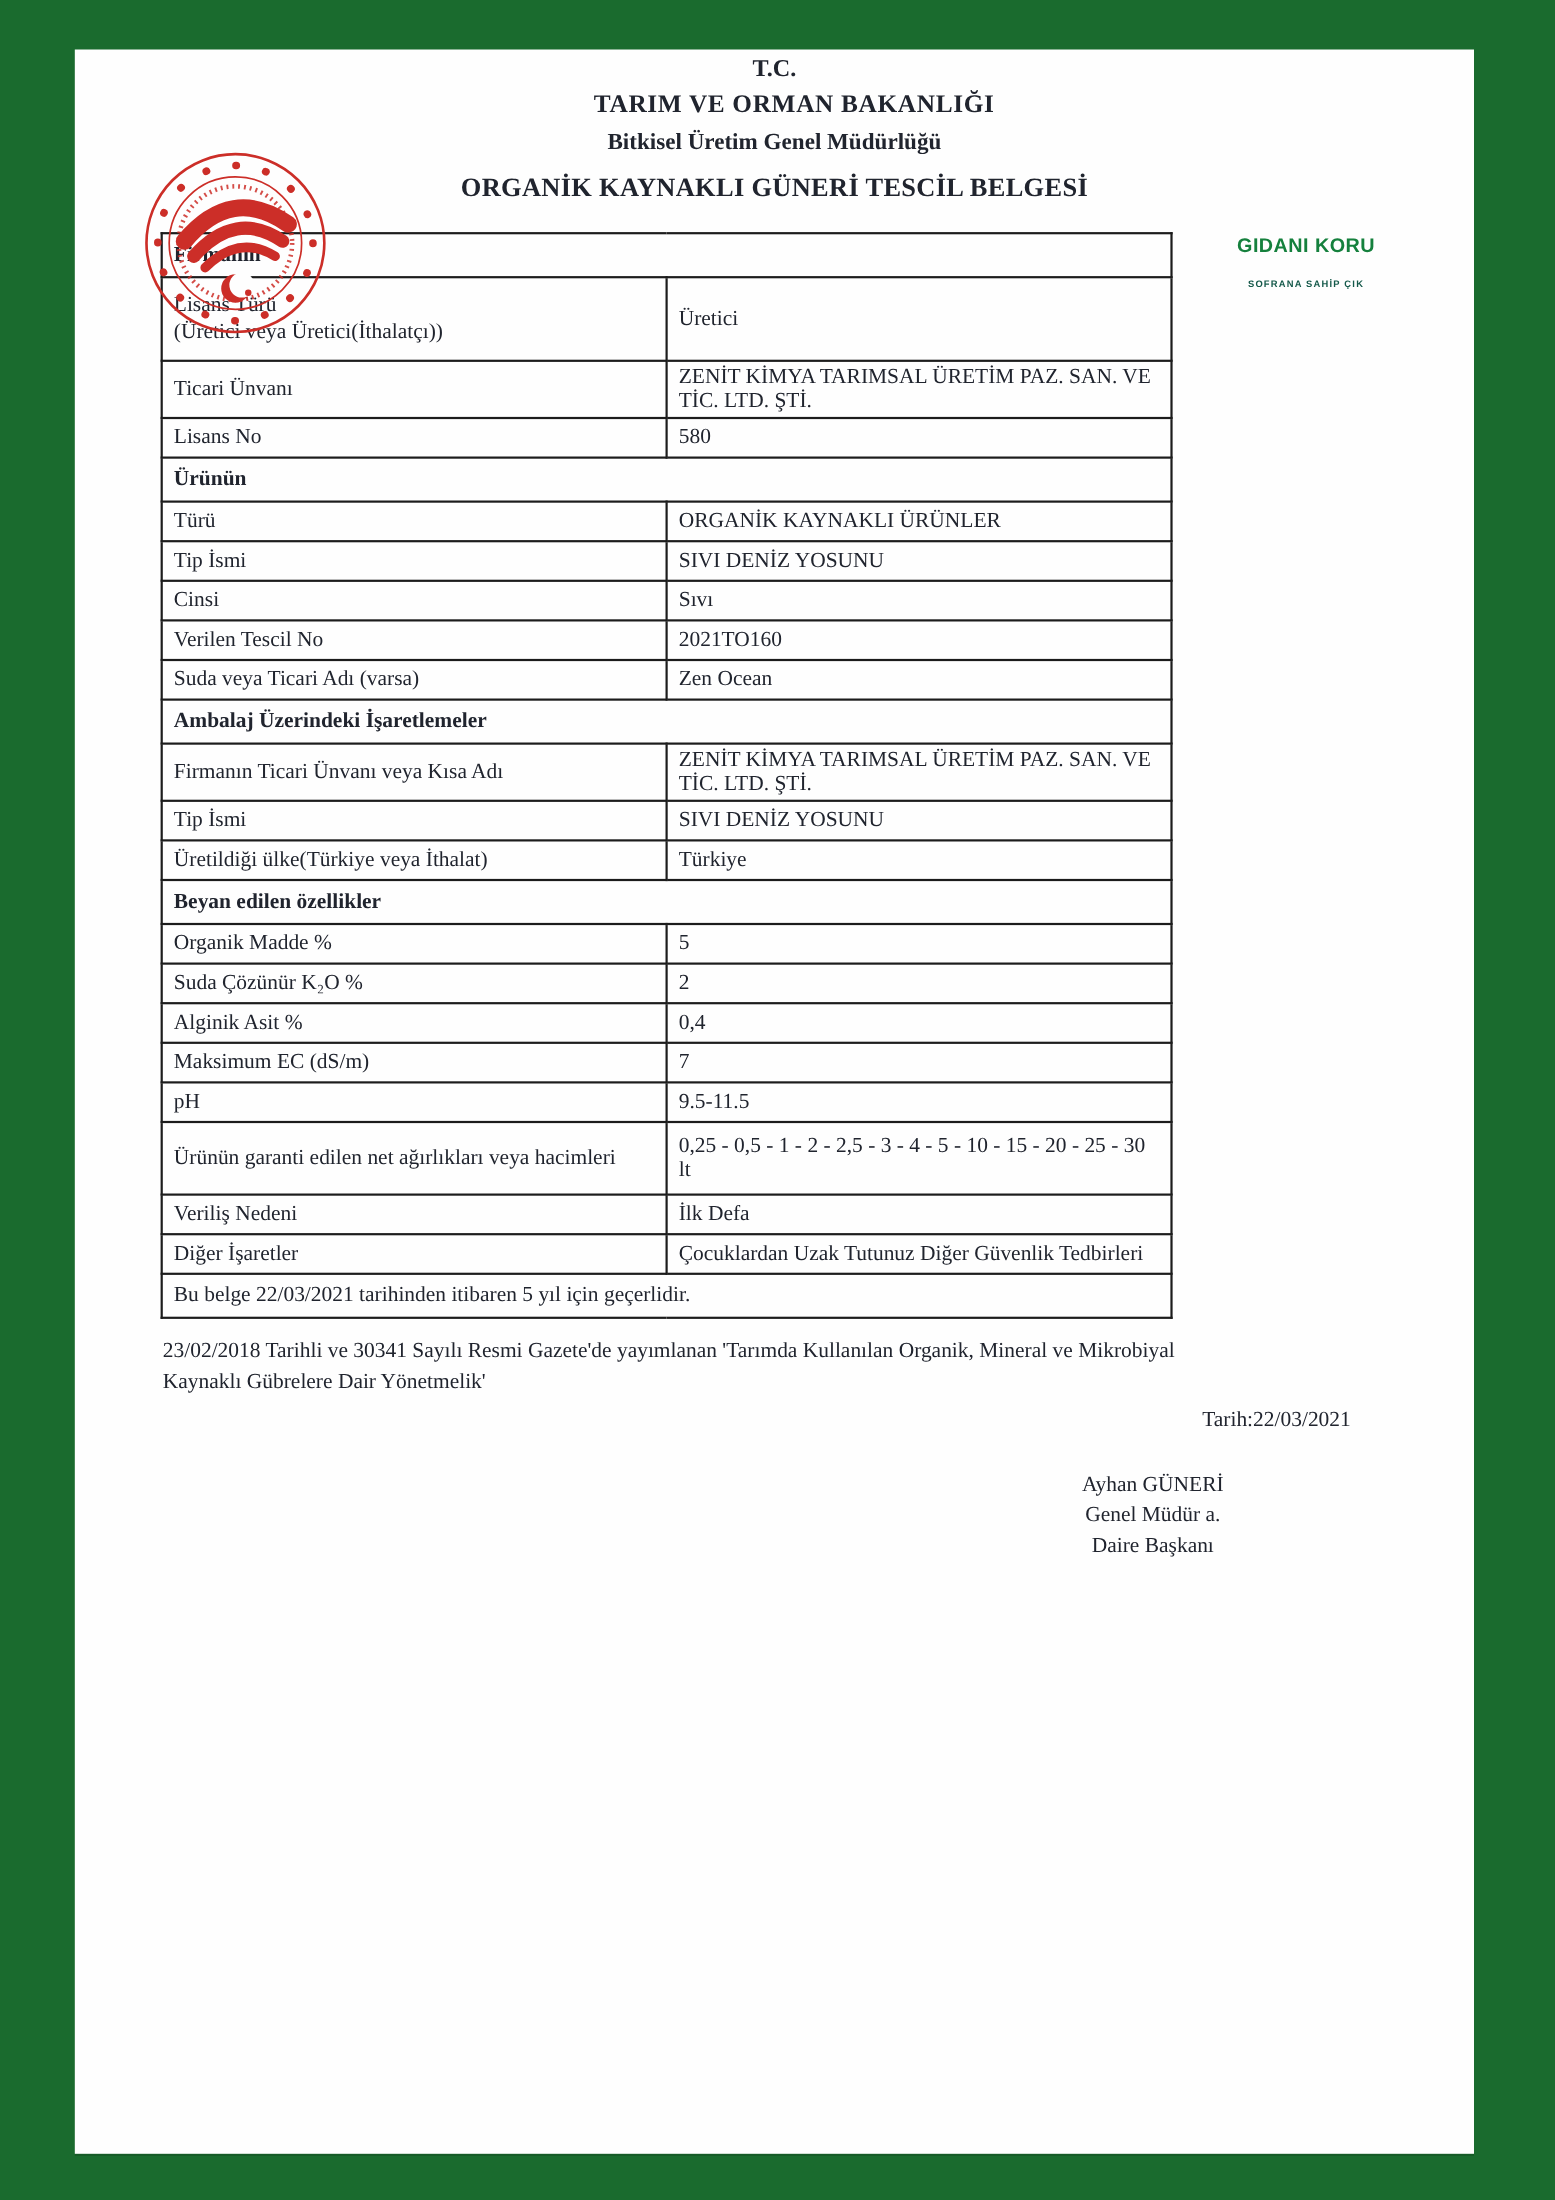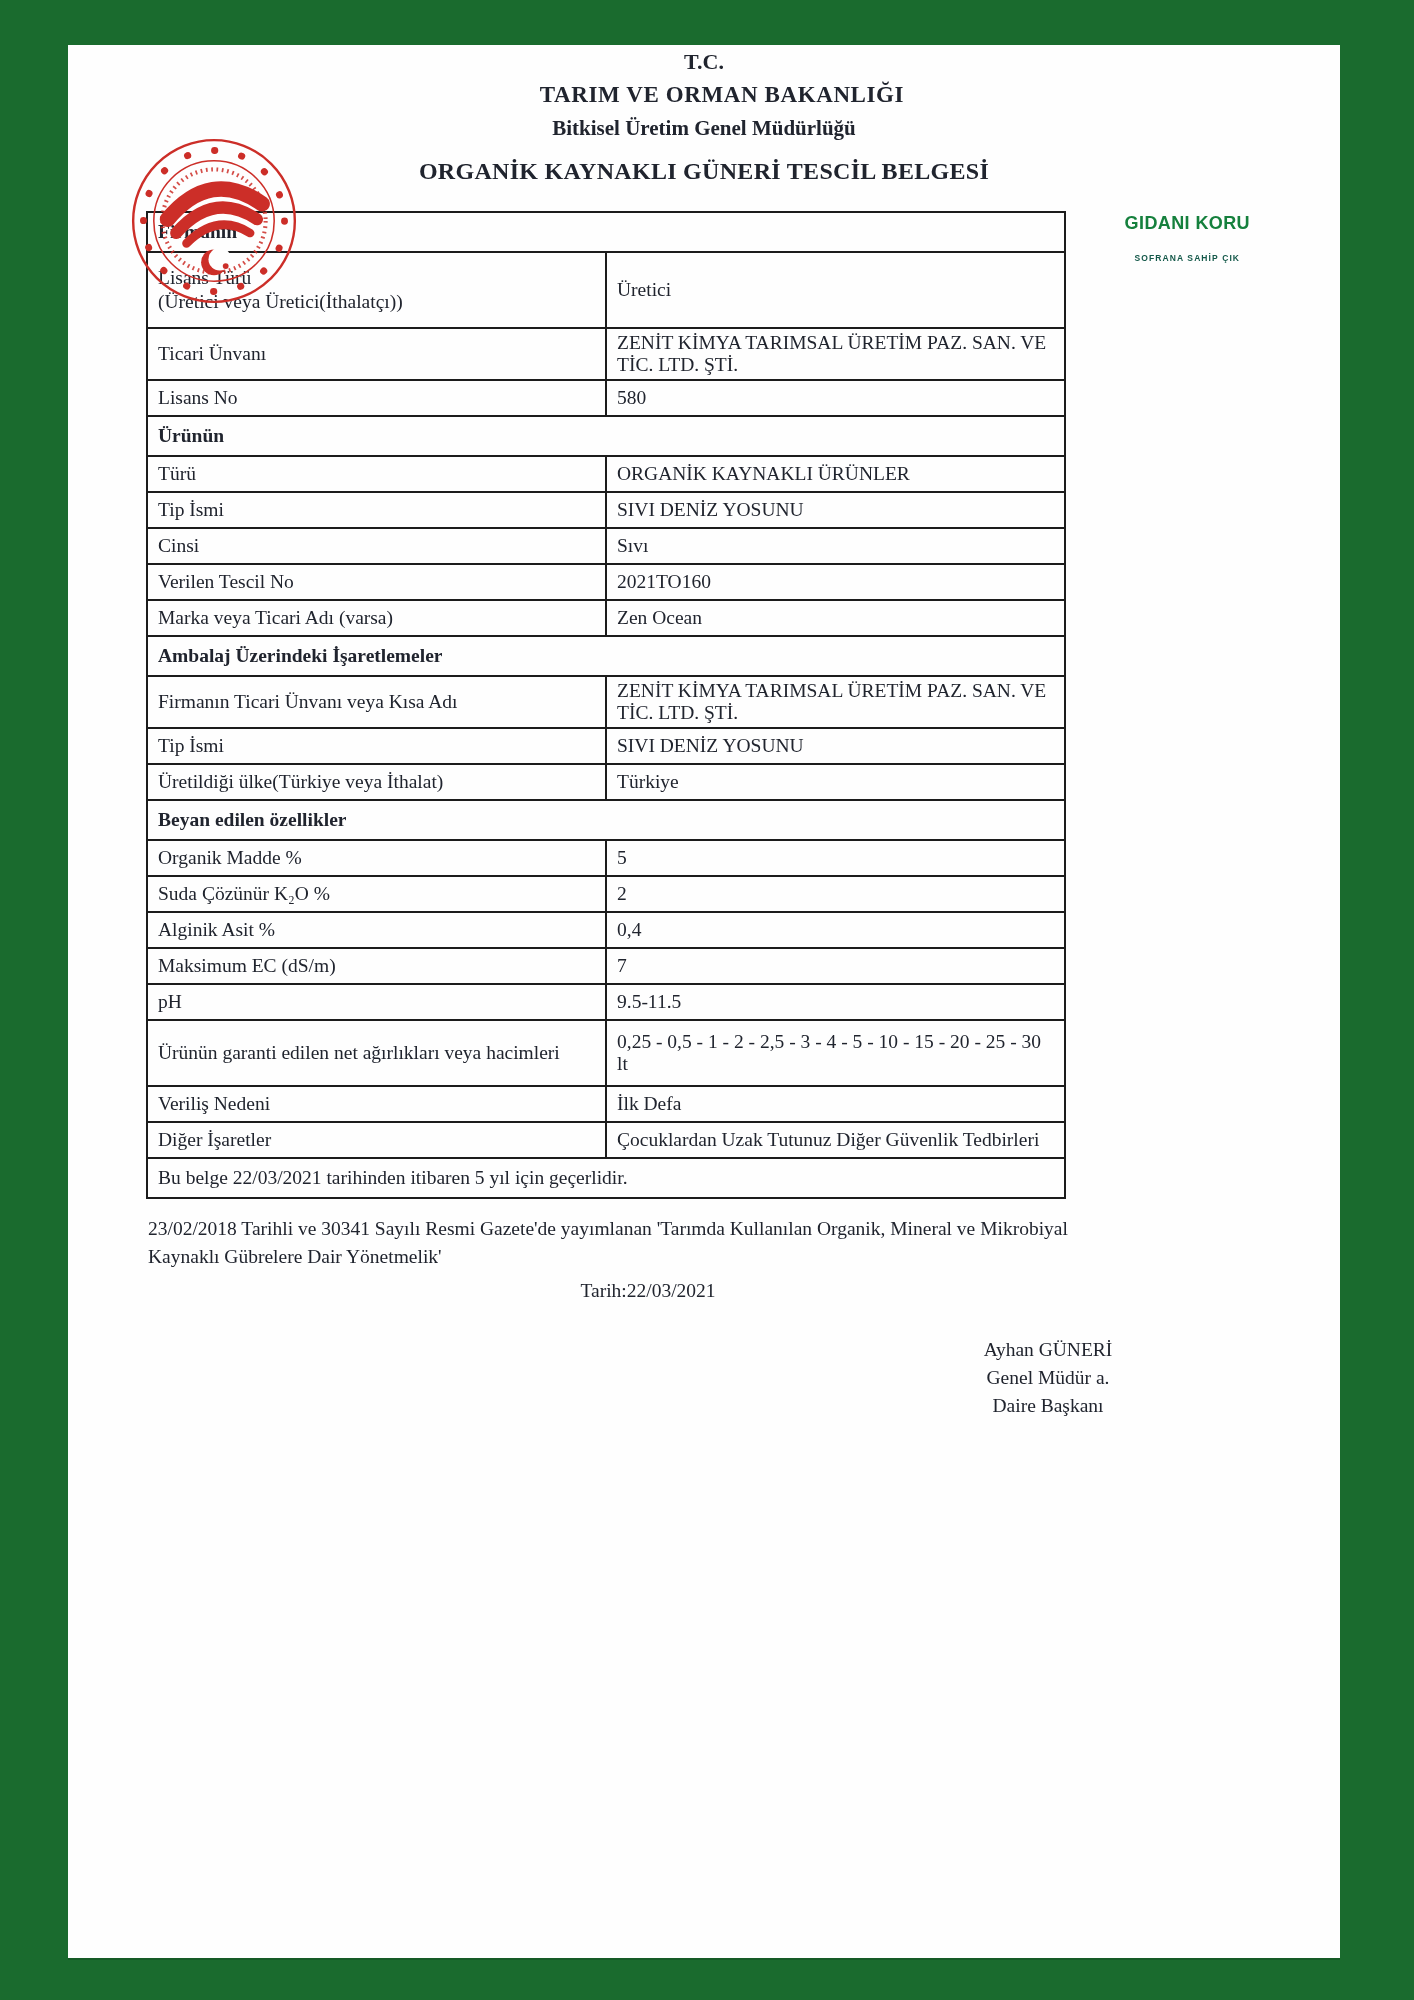--- a/index.html
+++ b/index.html
@@ -39,21 +39,21 @@
     overflow:hidden;
   }
   .cert td.lbl { width:366px; white-space:pre-line; line-height:1.25; }
   .cert tr.sec td { font-weight:bold; height:32px; }
   .cert tr.fld { height:36px; }
   .cert tr.tall2 td { height:68px; }
   .cert tr.tall td { height:58px; }
   .cert tr.full td { height:32px; }
 
   .regulation { margin:16px 0 0 80px; max-width:950px; font-size:19.5px; line-height:1.45; }
-  .date-line { text-align:center; padding-right:112px; font-size:19.5px; margin-top:8px; }
+  .date-line { text-align:right; padding-right:112px; font-size:19.5px; margin-top:8px; }
   .signature { margin:34px 0 0 845px; width:270px; text-align:center; font-size:19.5px; line-height:1.45; }
 </style>
 </head>
 <body>
 
 <div class="page">
 
   <div class="emblem">
     <svg viewBox="0 0 100 100" width="172" height="172">
       <circle cx="50" cy="50" r="47" fill="none" stroke="#cc2e28" stroke-width="1.4"></circle>
@@ -113,21 +113,21 @@
     </tr>
     <tr class="fld">
       <td class="lbl">Cinsi</td>
       <td class="val">Sıvı</td>
     </tr>
     <tr class="fld">
       <td class="lbl">Verilen Tescil No</td>
       <td class="val">2021TO160</td>
     </tr>
     <tr class="fld">
-      <td class="lbl">Marka veya Ticari Adı (varsa)</td>
+      <td class="lbl">Suda veya Ticari Adı (varsa)</td>
       <td class="val">Zen Ocean</td>
     </tr>
     <tr class="sec">
       <td colspan="2">Ambalaj Üzerindeki İşaretlemeler</td>
     </tr>
     <tr class="fld">
       <td class="lbl">Firmanın Ticari Ünvanı veya Kısa Adı</td>
       <td class="val">ZENİT KİMYA TARIMSAL ÜRETİM PAZ. SAN. VE TİC. LTD. ŞTİ.</td>
     </tr>
     <tr class="fld">

